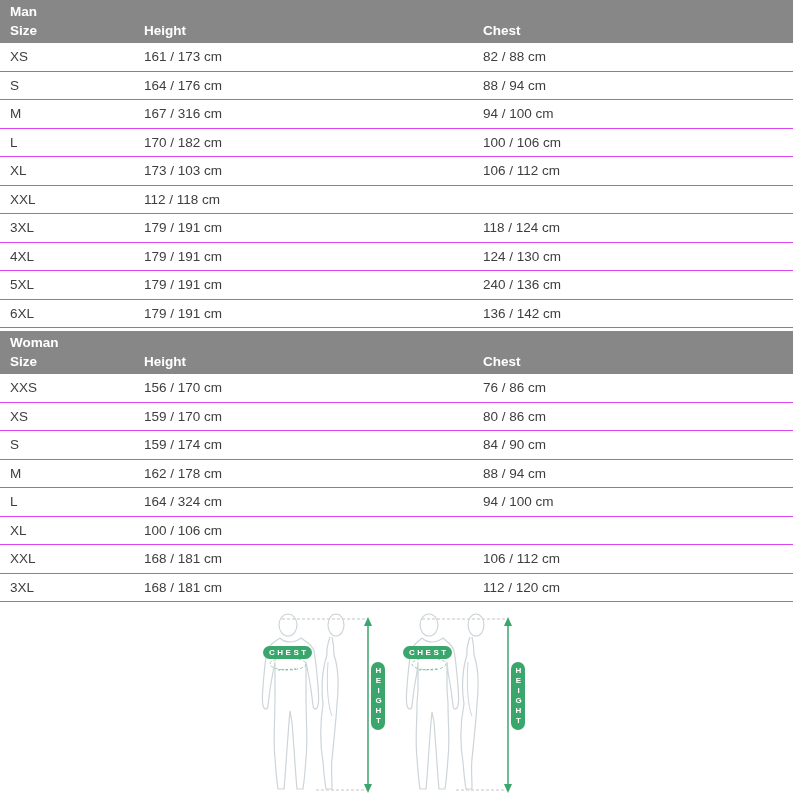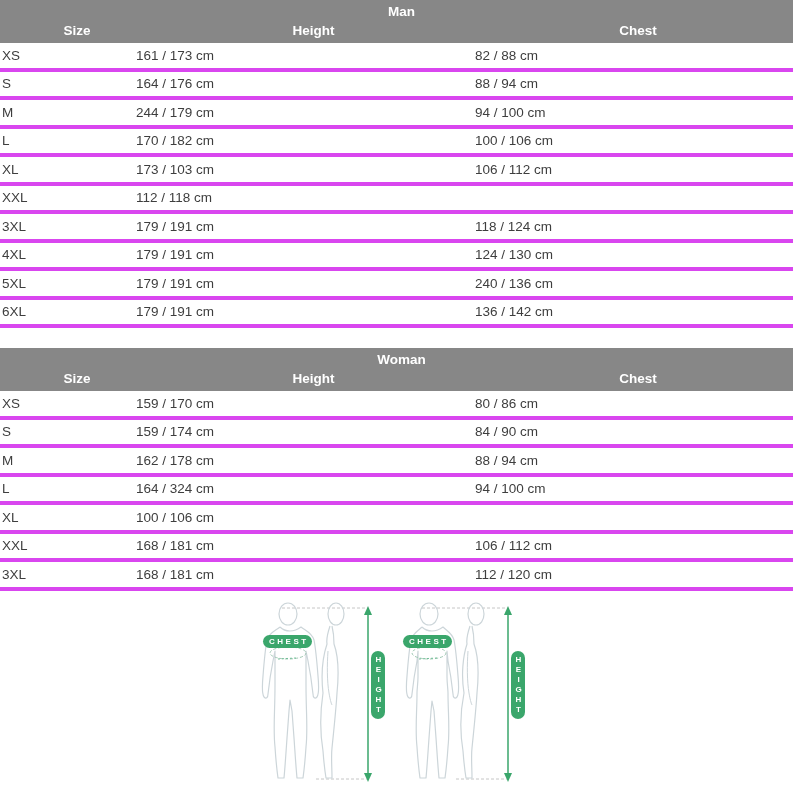--- a/index.html
+++ b/index.html
@@ -4,44 +4,43 @@
 <style>
   * { margin: 0; padding: 0; box-sizing: border-box; }
   html, body {
     width: 800px;
     background: #ffffff;
     font-family: "Liberation Sans", "DejaVu Sans", sans-serif;
   }
   .page { width: 800px; height: 800px; overflow: hidden; }
 
   .size-table { width: 793px; }
-  .size-table.woman { margin-top: 20px; }
+  .size-table.woman { margin-top: 3px; }
 
   .thead {
     background: #878787;
     color: #ffffff;
     font-weight: bold;
     font-size: 13.5px;
     padding: 2px 0 3px 10px;
-    text-align: center;
   }
   .thead .title-line { height: 19px; line-height: 19px; }
   .thead .cols-line {
     height: 19px; line-height: 19px;
     display: grid;
     grid-template-columns: 134px 339px 1fr;
   }
 
   .tbody .trow {
     display: grid;
     grid-template-columns: 134px 339px 1fr;
     align-items: center;
     height: 28.5px;
-    padding-left: 2px;
-    border-bottom: 4px solid #d946ef;
+    padding-left: 10px;
+    border-bottom: 1px solid #d946ef;
     font-size: 13.5px;
     color: #3e3e3e;
   }
 
   
   .figures { position: relative; height: 200px; margin-top: 6px; }
   .figures-wrap {
     position: absolute;
     left: 258px; top: 2px;
     width: 272px; height: 194px;
@@ -98,21 +97,21 @@
           <span>161 / 173 cm</span>
           <span>82 / 88 cm</span>
         </div>
         <div class="trow">
           <span>S</span>
           <span>164 / 176 cm</span>
           <span>88 / 94 cm</span>
         </div>
         <div class="trow">
           <span>M</span>
-          <span>244 / 179 cm</span>
+          <span>167 / 316 cm</span>
           <span>94 / 100 cm</span>
         </div>
         <div class="trow">
           <span>L</span>
           <span>170 / 182 cm</span>
           <span>100 / 106 cm</span>
         </div>
         <div class="trow">
           <span>XL</span>
           <span>173 / 103 cm</span>
@@ -148,20 +147,25 @@
   <section class="size-table woman">
     <div class="thead">
       <div class="title-line">Woman</div>
       <div class="cols-line">
         <span>Size</span>
         <span>Height</span>
         <span>Chest</span>
       </div>
     </div>
     <div class="tbody">
+        <div class="trow">
+          <span>XXS</span>
+          <span>156 / 170 cm</span>
+          <span>76 / 86 cm</span>
+        </div>
         <div class="trow">
           <span>XS</span>
           <span>159 / 170 cm</span>
           <span>80 / 86 cm</span>
         </div>
         <div class="trow">
           <span>S</span>
           <span>159 / 174 cm</span>
           <span>84 / 90 cm</span>
         </div>

